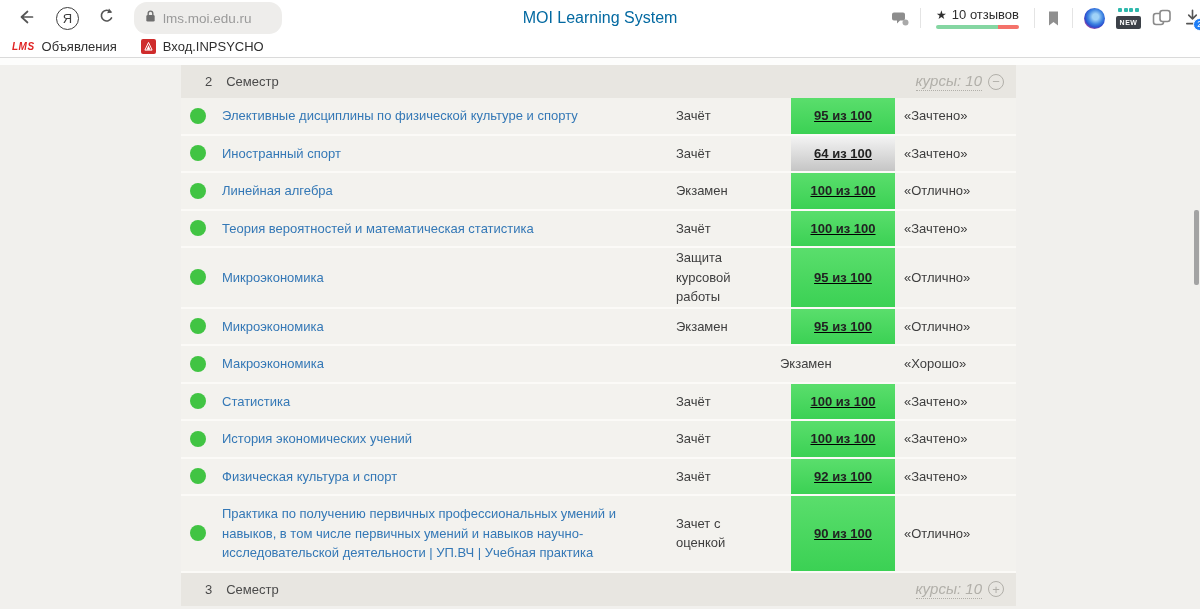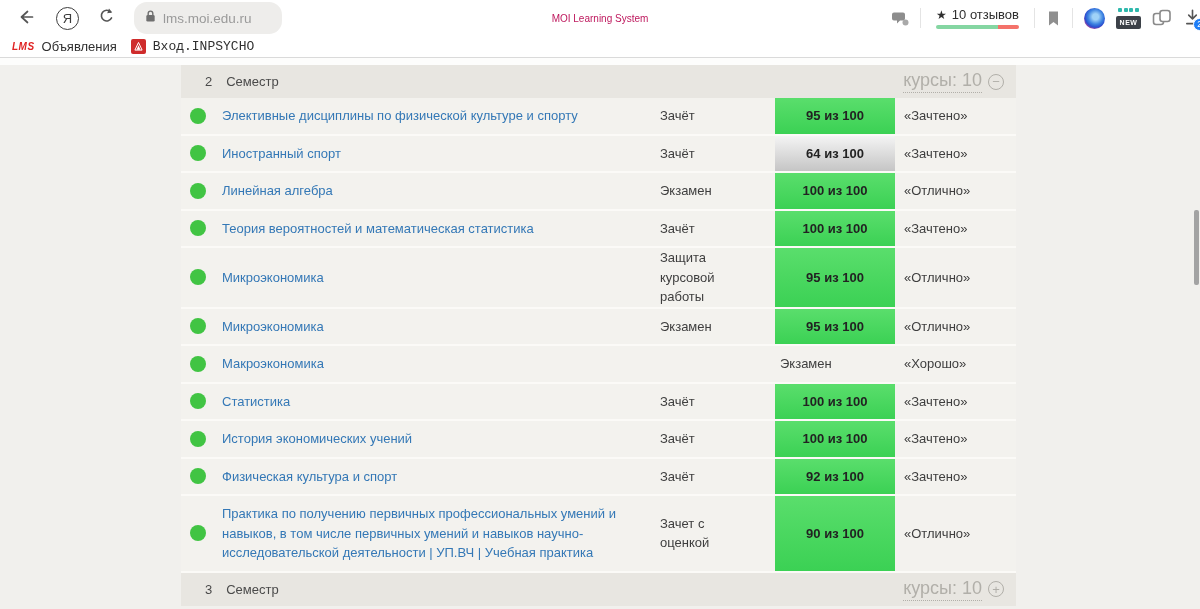--- a/index.html
+++ b/index.html
@@ -14,21 +14,21 @@
   .back-btn { margin-left:16px; }
   .ya-logo { margin-left:20px; width:23px; height:23px; border:1.6px solid #3d3d3d;
              border-radius:50%; font-size:13px; color:#3d3d3d; display:flex;
              align-items:center; justify-content:center; background:#fff; }
   .refresh-btn { margin-left:18px; }
   .addr-pill { margin-left:18px; width:148px; height:32px; background:#eeedeb;
                border-radius:13px; display:flex; align-items:center; padding:0 10px;
                border:none; cursor:text; }
   .addr-url { font-size:13.5px; color:#9a9a9a; margin-left:6px; white-space:nowrap; }
   .page-title { position:absolute; left:0; right:0; text-align:center;
-                font-size:10px; color:#be185d; pointer-events:none; }
+                font-size:16px; color:#0369a1; pointer-events:none; }
   .tb-right { margin-left:auto; display:flex; align-items:center; gap:11px;
               padding-right:6px; position:relative; z-index:2; background:#fff; }
   .vdiv { width:1px; height:20px; background:#e4e4e4; }
   .reviews { display:flex; flex-direction:column; align-items:center; cursor:pointer;
              border:none; background:none; padding:0 4px; }
   .reviews-line { display:flex; align-items:center; gap:5px; font-size:13px; color:#2f2f2f; }
   .rv-star { font-size:12px; color:#2f2f2f; }
   .rv-bar { margin-top:3px; width:100%; height:3.5px; display:flex; border-radius:2px; overflow:hidden; }
   .rv-bar .g { flex:3; background:#85d6a2; }
   .rv-bar .r { flex:1; background:#f4726a; }
@@ -44,53 +44,53 @@
   .dl-btn { position:relative; margin-right:-8px; }
   .dl-badge { position:absolute; right:-4px; bottom:-2px; width:13px; height:13px;
               border-radius:50%; background:#1e7ef7; color:#fff; font-size:8.5px;
               display:flex; align-items:center; justify-content:center; border:1.5px solid #fff; }
 
   .bookmarks-bar { height:22px; background:#fff; border-bottom:1px solid #dadada;
                    display:flex; align-items:center; }
   .bm-item { display:flex; align-items:center; gap:7px; border:none; background:none;
              cursor:pointer; padding:0; }
   .bm-1 { margin-left:12px; }
-  .bm-2 { margin-left:14px;font-family:Liberation Mono, monospace; }
+  .bm-2 { margin-left:24px; }
   .lms-fav { color:#e02424; font-size:10px; font-weight:bold; letter-spacing:.5px; font-style:italic; }
   .crest-fav { width:15px; height:15px; background:#cf2b2b; border-radius:2px;
                display:flex; align-items:center; justify-content:center; }
   .bm-label { font-size:13px; color:#2f2f2f; }
 
   
   .content { position:relative; height:551px; background:#f1f0ed; }
   .top-strip { height:7px; background:#fdfdfc; }
   .grade-table { margin-left:181px; width:835px; }
 
   .sem-row { background:#e8e6e1; min-height:33px; display:flex; align-items:center;
              padding-left:24px; }
   .sem-num { font-size:13px; color:#4a4a4a; }
   .sem-name { font-size:13px; color:#4a4a4a; margin-left:14px; }
   .sem-right { margin-left:auto; margin-right:12px; display:flex; align-items:center;
                gap:6px; cursor:pointer; border:none; background:none; padding:0; }
-  .courses-count { font-size:18px; color:#b1afa9; border-bottom:1px dotted #b1afa9;
-                   padding-bottom:1px; }
+  .courses-count { font-size:15px; color:#b1afa9; border-bottom:1px dotted #b1afa9;
+                   padding-bottom:1px;font-style:italic; }
   .toggle-circle { width:16px; height:16px; border:1.5px solid #b1afa9; border-radius:50%;
                    color:#b1afa9; font-size:13px; line-height:13px; display:flex;
                    align-items:center; justify-content:center; }
 
   .course-row { display:flex; align-items:center; min-height:36px;
                 border-bottom:2px solid #fbfaf7; background:#f3f2ee; }
   .dot-cell { width:41px; flex:none; display:flex; justify-content:flex-start;
               padding-left:9px; }
   .status-dot { width:16px; height:16px; border-radius:50%; background:#41c443; }
   .name-cell { flex:1; padding:8px 14px 8px 0; }
   .course-link { font-size:13px; color:#3478b6; text-decoration:none; line-height:1.5; }
   .type-cell { width:115px; flex:none; font-size:13px; color:#3e3e3e; line-height:1.5;
                padding-right:26px; }
-  .badge-cell { width:120px; flex:none; align-self:stretch; display:flex; }
+  .badge-cell { width:104px; flex:none; align-self:stretch; display:flex;text-decoration:underline; }
   .score-badge { width:100%; display:flex; align-items:center; justify-content:center;
                  font-size:13px; font-weight:bold; color:#222; }
   .badge-green  { background:linear-gradient(#5ade6c, #3bd154); }
   .badge-gray   { background:linear-gradient(#f4f4f4, #c5c5c5); }
   .badge-yellow { background:linear-gradient(#f8ef41, #f2d513); }
   .grade-cell { width:121px; flex:none; font-size:13px; color:#3e3e3e; padding-left:9px; }
 
   .row-tall-5 { min-height:55px; }
   .row-tall-11 { min-height:74px; }
 

